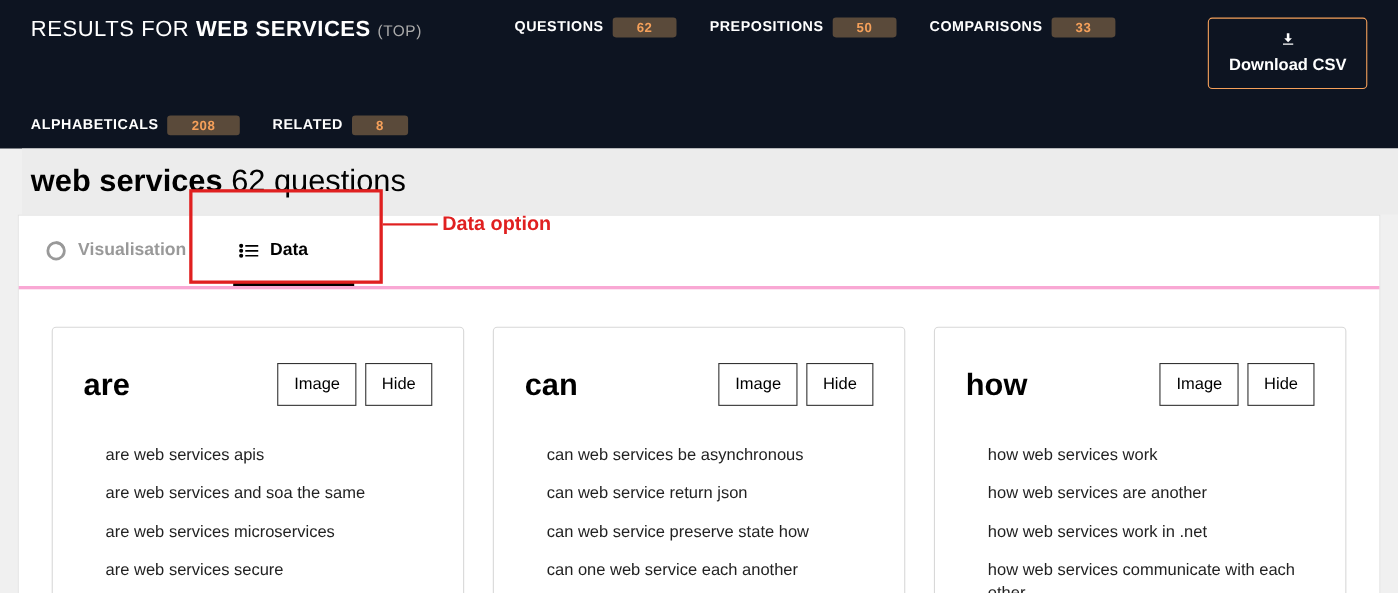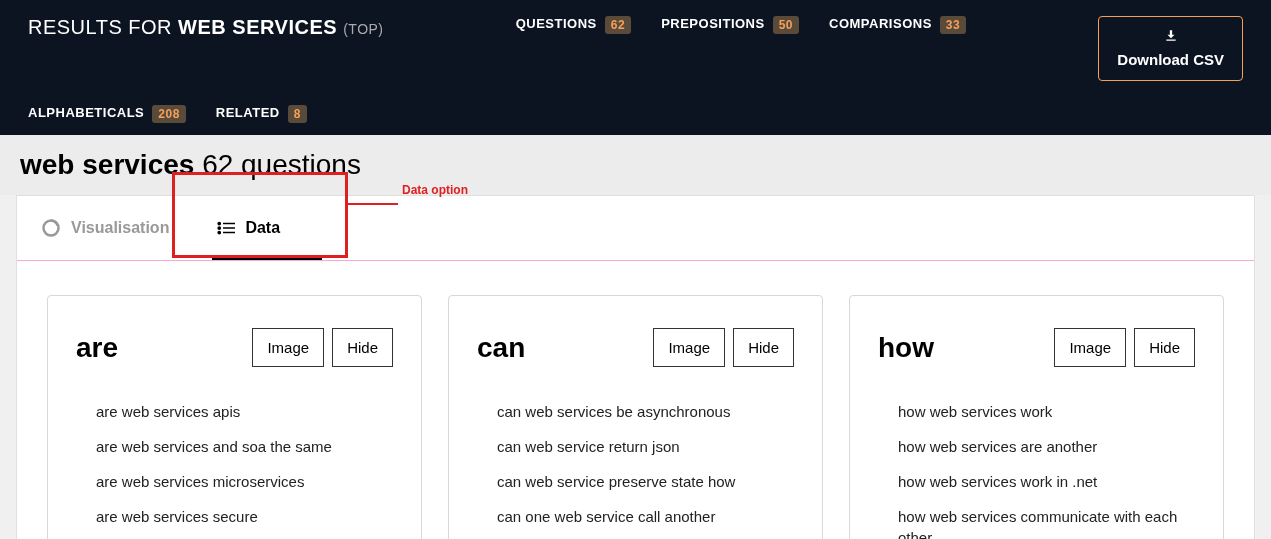--- a/index.html
+++ b/index.html
@@ -6,37 +6,37 @@
 body { font-family: -apple-system, BlinkMacSystemFont, "Segoe UI", Arial, sans-serif; background: #f0f0f0; width: 1271px; }
 .header { background: #0d1421; color: #fff; padding: 16px 28px 12px; }
 .header-row1 { display: flex; align-items: flex-start; justify-content: space-between; }
 .header-left { display: flex; flex-direction: column; gap: 28px; }
 .results-line { font-size: 20px; letter-spacing: 0.5px; }
 .results-for { font-weight: 400; }
 .results-term { font-weight: 700; }
 .results-top { font-size: 14px; color: #aaa; font-weight: 400; }
 .nav-tabs { display: flex; gap: 30px; align-items: center; }
 .nav-tab { font-size: 13px; font-weight: 700; letter-spacing: 0.5px; color: #fff; display: flex; gap: 8px; cursor: pointer; }
-.badge { background: #5a4a3a; color: #f5a05a; font-size: 12px; font-weight: 700; padding: 2px 6px; border-radius: 3px; }
+.badge { background: #5a4a3a; color: #f5a05a; font-size: 12px; font-weight: 700; padding: 2px 22px; border-radius: 3px; }
 .download-btn { border: 1px solid #f5a05a; color: #fff; background: transparent; padding: 12px 18px; font-size: 15px; font-weight: 700; border-radius: 4px; display: flex; align-items: center; gap: 8px; cursor: pointer; flex-direction: column; }
 .download-icon { width: 14px; height: 14px; }
 .nav-tabs-row2 { display: flex; gap: 30px; margin-top: 0; }
-.subheader { background: #ececec; padding: 14px 20px; font-size: 28px; }
+.subheader { background: #ececec; padding: 14px 8px; font-size: 28px; margin-left: 20px; }
 .subheader-term { font-weight: 700; }
 .subheader-count { font-weight: 400; }
 .content { background: #fff; margin: 0 16px; border: 1px solid #e0e0e0; }
-.view-tabs { display: flex; border-bottom: 1px solid #f9a8d4; position: relative; }
+.view-tabs { display: flex; border-bottom: 3px solid #f9a8d4; position: relative; }
 .view-tab { padding: 22px 24px; display: flex; align-items: center; gap: 10px; font-size: 16px; font-weight: 700; cursor: pointer; color: #999; }
 .view-tab.active { color: #000; }
 .view-tab.active::after { content: ""; position: absolute; bottom: 0; height: 3px; background: #000; width: 110px; left: 195px; }
 .vis-icon { width: 20px; height: 20px; }
 .list-icon { width: 18px; height: 14px; }
 .annotation-box { position: absolute; border: 3px solid #e02020; width: 176px; height: 86px; left: 172px; top: 172px; pointer-events: none; }
 .annotation-line { position: absolute; height: 2px; background: #e02020; width: 50px; left: 348px; top: 203px; }
-.annotation-text { position: absolute; color: #e02020; font-weight: 700; font-size: 12px; left: 402px; top: 183px; }
+.annotation-text { position: absolute; color: #e02020; font-weight: 700; font-size: 18px; left: 402px; top: 193px; }
 .cards { display: flex; gap: 26px; padding: 34px 30px 0; }
 .card { border: 1px solid #d8d8d8; border-radius: 4px; flex: 1; padding: 32px 28px 0; min-width: 0; }
 .card-head { display: flex; justify-content: space-between; align-items: center; margin-bottom: 34px; }
 .card-title { font-size: 28px; font-weight: 700; }
 .card-btns { display: flex; gap: 8px; }
 .card-btn { border: 1px solid #333; background: #fff; padding: 10px 14px; font-size: 15px; border-radius: 0; cursor: pointer; }
 .card-list { list-style: none; }
 .card-item { font-size: 15px; color: #222; margin-bottom: 14px; line-height: 1.4; margin-left: 20px; }
 </style>
 </head>
@@ -133,21 +133,21 @@
         <div class="card-title">can</div>
         <div class="card-btns">
           <button class="card-btn">Image</button>
           <button class="card-btn">Hide</button>
         </div>
       </div>
       <ul class="card-list">
         <li class="card-item">can web services be asynchronous</li>
         <li class="card-item">can web service return json</li>
         <li class="card-item">can web service preserve state how</li>
-        <li class="card-item">can one web service call another</li>
+        <li class="card-item">can one web service each another</li>
       </ul>
     </div>
 
     <div class="card">
       <div class="card-head">
         <div class="card-title">how</div>
         <div class="card-btns">
           <button class="card-btn">Image</button>
           <button class="card-btn">Hide</button>
         </div>

